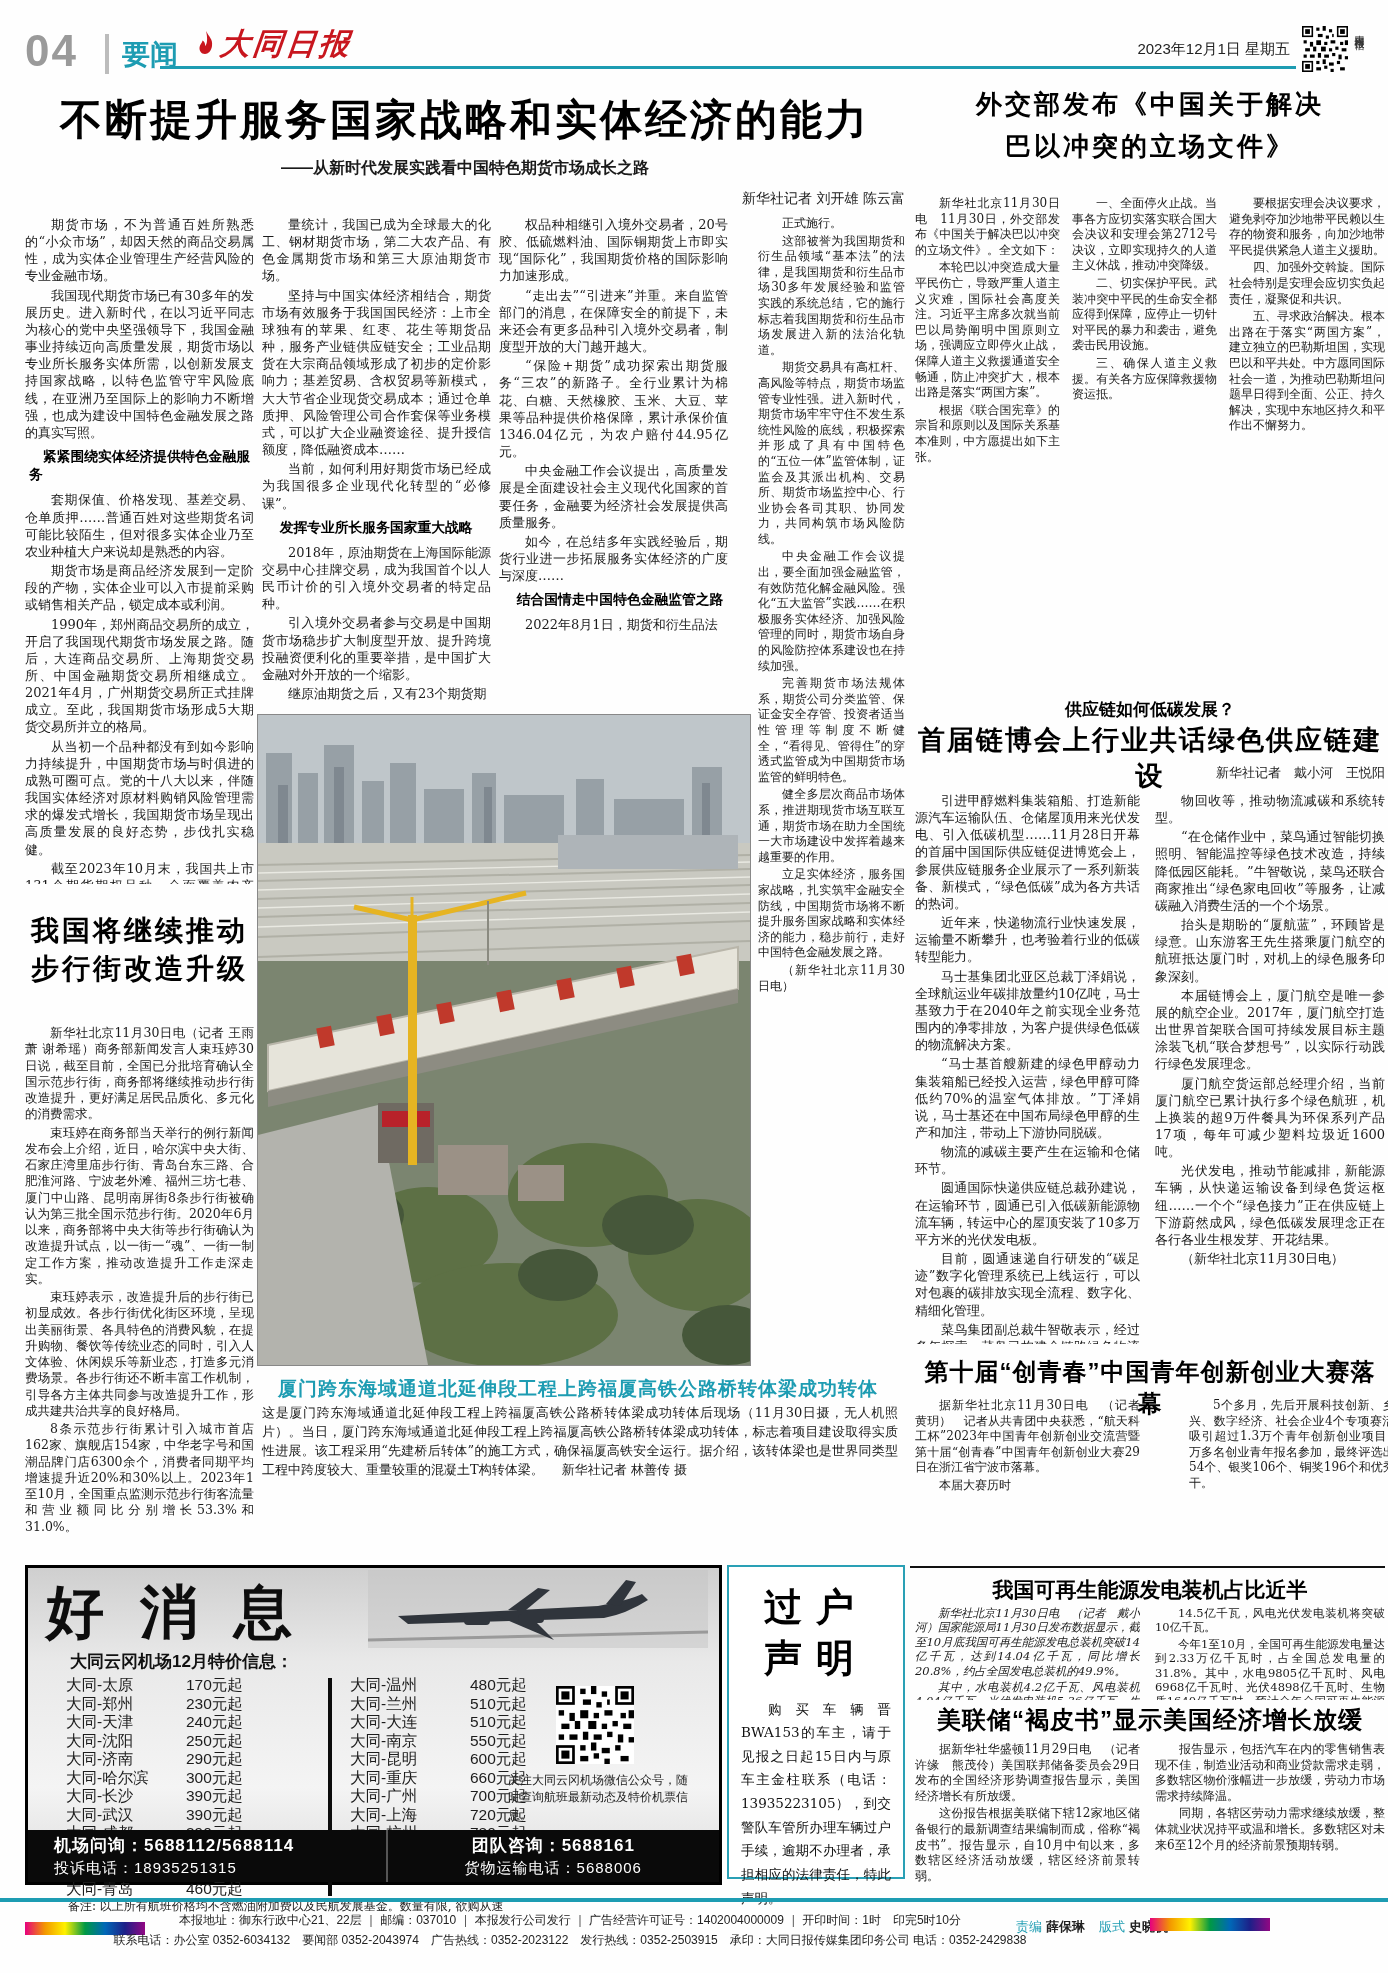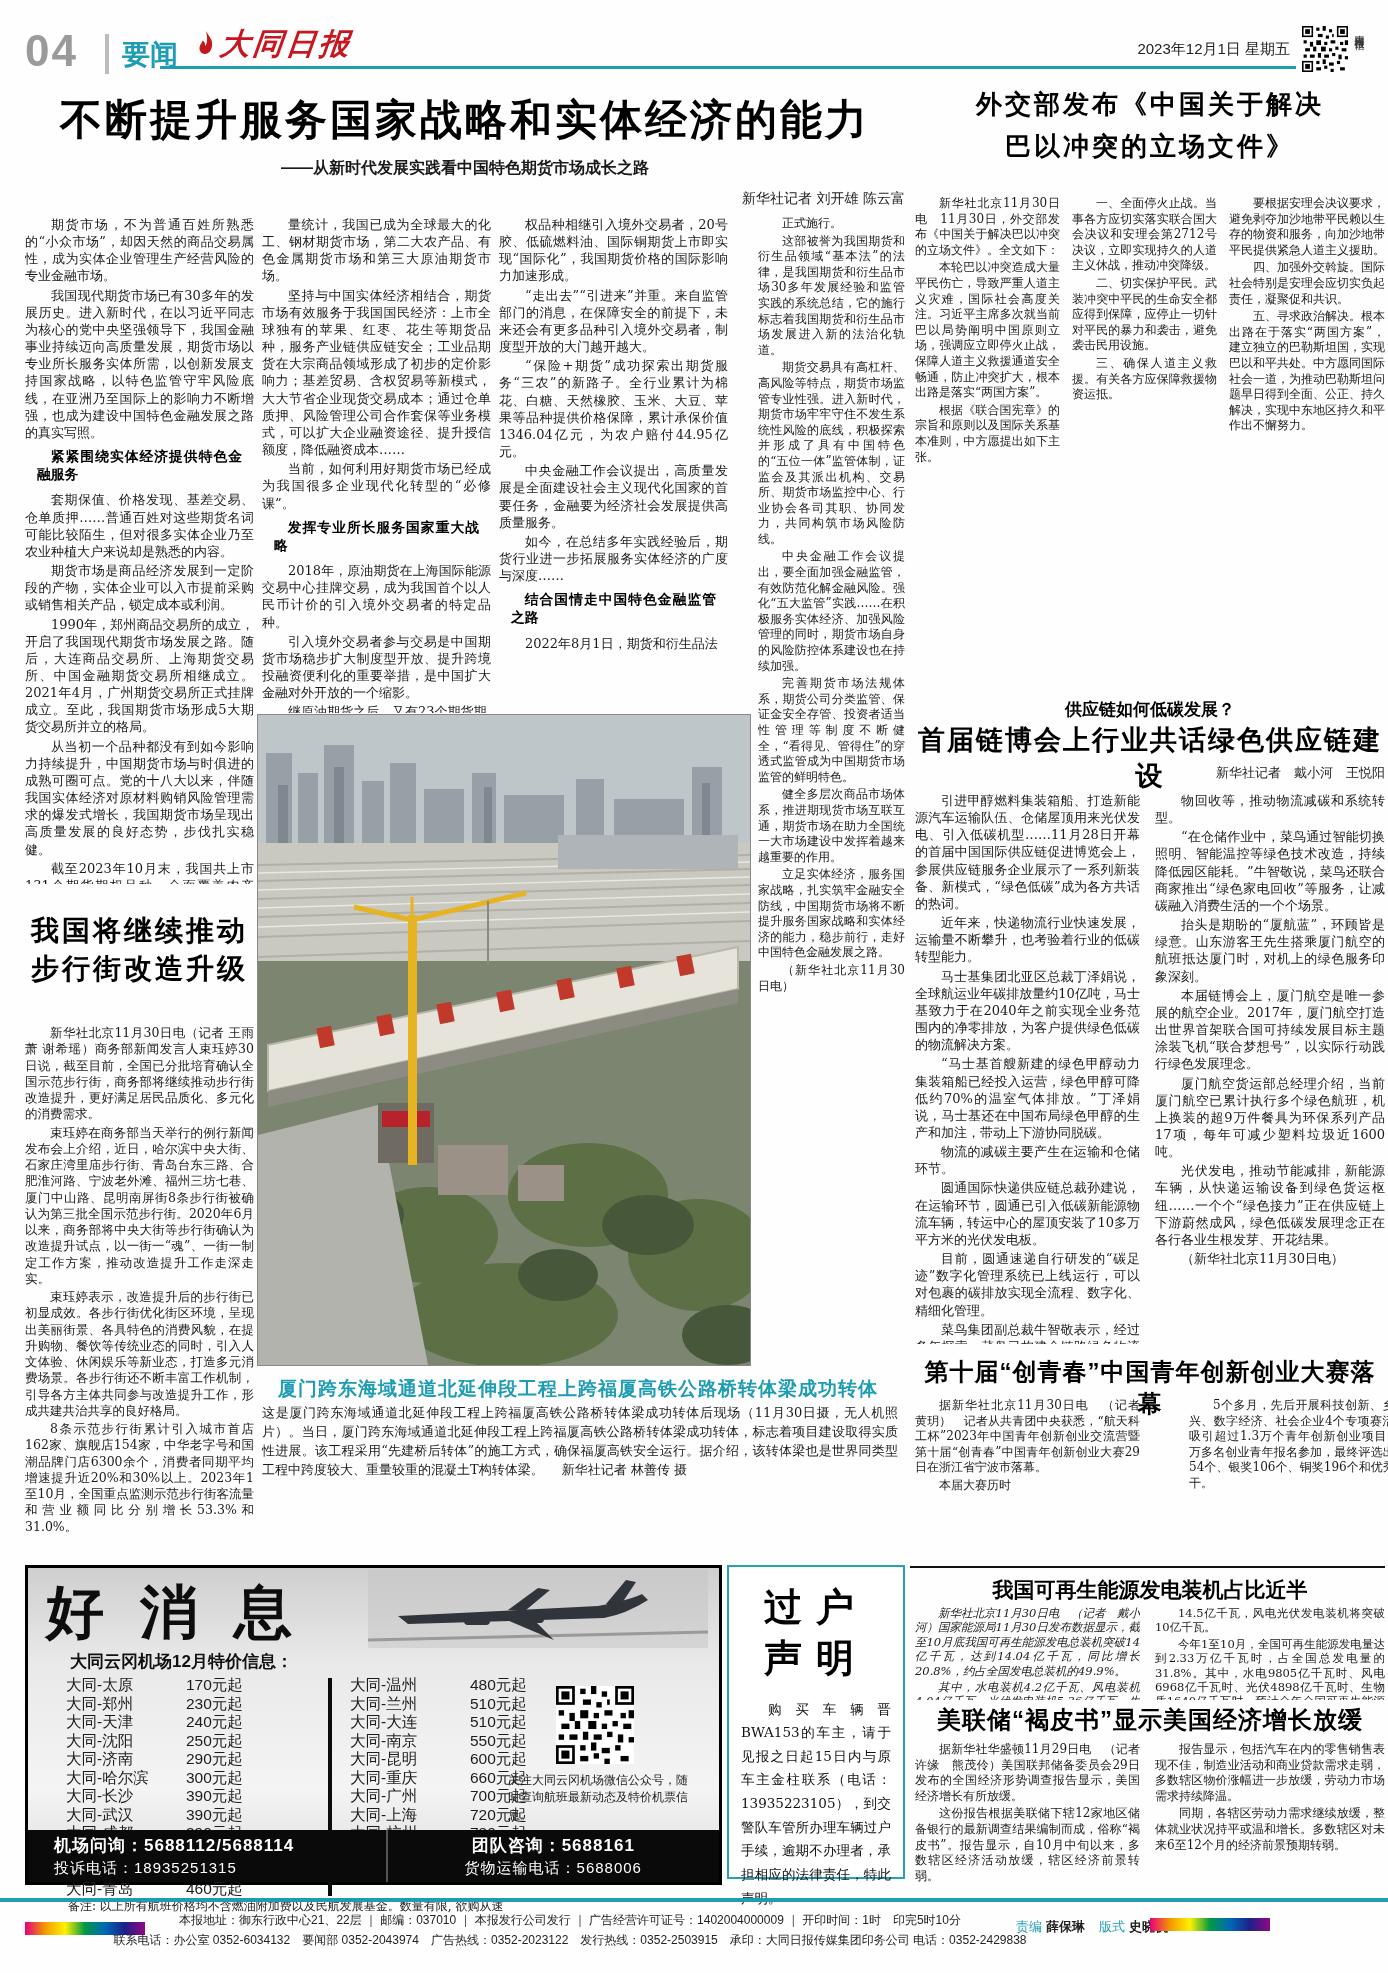--- a/index.html
+++ b/index.html
@@ -13,21 +13,21 @@
   #hdr-logo{left:196px;top:24px;display:flex;align-items:center;gap:4px;}
   #hdr-logo .flame{width:20px;height:30px;}
   #hdr-logo .paper-name{font:700 italic 30px "DejaVu Serif",serif;color:#c8161e;letter-spacing:3px;transform:skewX(-6deg);}
   #hdr-rule{left:160px;top:66px;width:1136px;height:3px;background:#1d9cb2;}
   #hdr-date{left:1080px;top:40px;width:210px;font:15px "Liberation Sans",sans-serif;color:#222;text-align:right;}
   #hdr-qr{left:1302px;top:26px;width:46px;height:46px;}
   #hdr-qr-label{left:1352px;top:27px;writing-mode:vertical-rl;font:10px "Liberation Sans",sans-serif;color:#333;letter-spacing:1px;}
   
   .col{position:absolute;text-align:justify;overflow:hidden;line-height:1.32;}
   .col p{margin:0 0 2px 0;text-indent:2em;}
-  .col p.t-h{font-family:"Liberation Sans",sans-serif;font-weight:700;text-indent:1em;margin:7px 12px;font-size:1.06em;color:#000;}
+  .col p.t-h{font-family:"Liberation Sans",sans-serif;font-weight:700;text-indent:1em;margin:7px 4px;font-size:1.06em;color:#000;}
   .bodytext{font-size:13px;}
   .smalltext{font-size:12px;line-height:1.3;}
   .tinytext{font-size:11.5px;line-height:1.25;}
   .headline{position:absolute;font-family:"Liberation Sans",sans-serif;font-weight:700;color:#000;text-align:center;}
   .byline{position:absolute;text-align:right;font-size:14px;color:#222;}
   .rule{position:absolute;background:#111;}
   
   #fut-headline{left:25px;top:92px;width:880px;font-size:42px;letter-spacing:3px;}
   #fut-sub{left:25px;top:158px;width:880px;font-size:16px;font-weight:700;text-align:center;font-family:"Liberation Sans",sans-serif;}
   #fut-byline{left:25px;top:190px;width:880px;}

